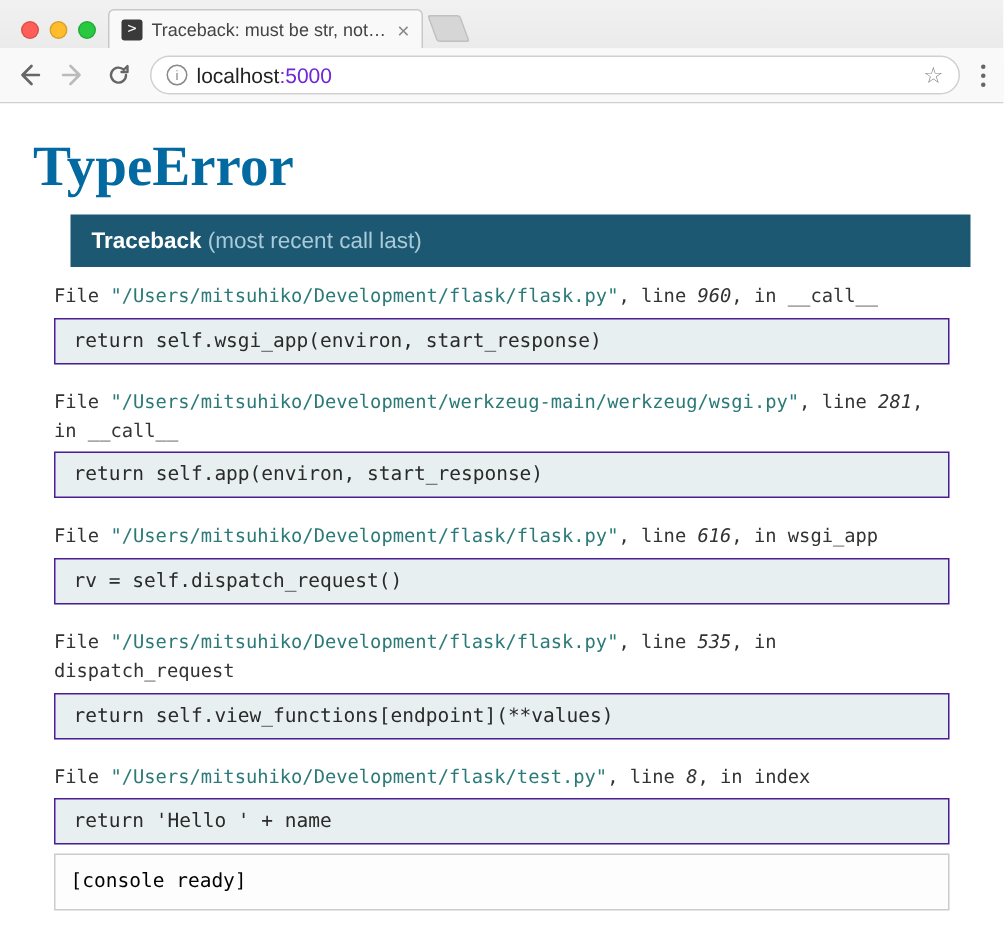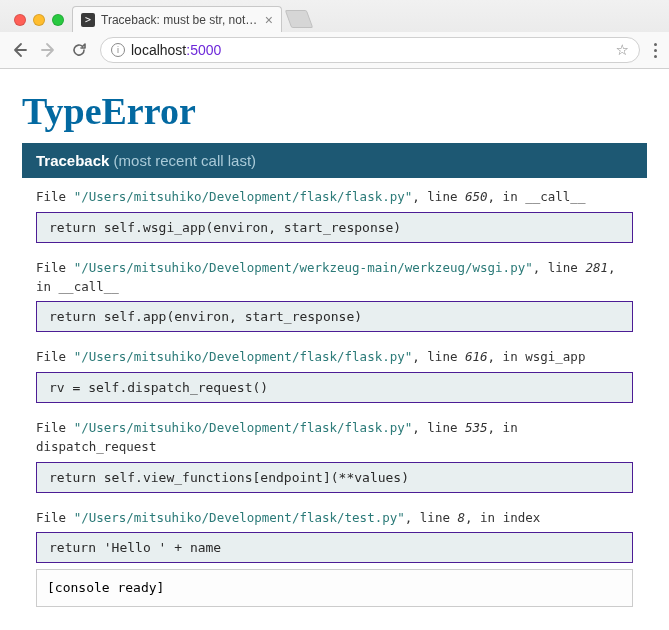--- a/index.html
+++ b/index.html
@@ -142,20 +142,21 @@
       font-size: 13px;
       color: #2a2a2a;
       margin-bottom: 20px;
       margin-left: 14px;
     }
     .traceback-header {
       background: #1d5873;
       color: #fff;
       padding: 9px 14px;
       font-size: 15px;
+      margin-left: 25px;
     }
     .traceback-header .tb-label { font-weight: 600; }
     .traceback-header .tb-sub { font-weight: 300; color: #a9cad8; }
     .frame {
       padding: 10px 14px 0 14px;
     }
     .frame-line {
       font-family: "Menlo", "Consolas", monospace;
       font-size: 12.5px;
       color: #333;
@@ -236,21 +237,21 @@
 <div class="content">
   <h1 class="error-title">TypeError</h1>
 
   <div class="traceback-header">
     <span class="tb-label">Traceback</span>
     <span class="tb-sub">(most recent call last)</span>
   </div>
 
   <div id="frames">
       <div class="frame">
-        <div class="frame-line">File <span class="frame-file">"/Users/mitsuhiko/Development/flask/flask.py"</span>, line <span class="frame-lineno">650</span>, in <span class="frame-func">__call__</span></div>
+        <div class="frame-line">File <span class="frame-file">"/Users/mitsuhiko/Development/flask/flask.py"</span>, line <span class="frame-lineno">960</span>, in <span class="frame-func">__call__</span></div>
         <div class="frame-code">return self.wsgi_app(environ, start_response)</div>
       </div>
       <div class="frame">
         <div class="frame-line">File <span class="frame-file">"/Users/mitsuhiko/Development/werkzeug-main/werkzeug/wsgi.py"</span>, line <span class="frame-lineno">281</span>, in <span class="frame-func">__call__</span></div>
         <div class="frame-code">return self.app(environ, start_response)</div>
       </div>
       <div class="frame">
         <div class="frame-line">File <span class="frame-file">"/Users/mitsuhiko/Development/flask/flask.py"</span>, line <span class="frame-lineno">616</span>, in <span class="frame-func">wsgi_app</span></div>
         <div class="frame-code">rv = self.dispatch_request()</div>
       </div>

